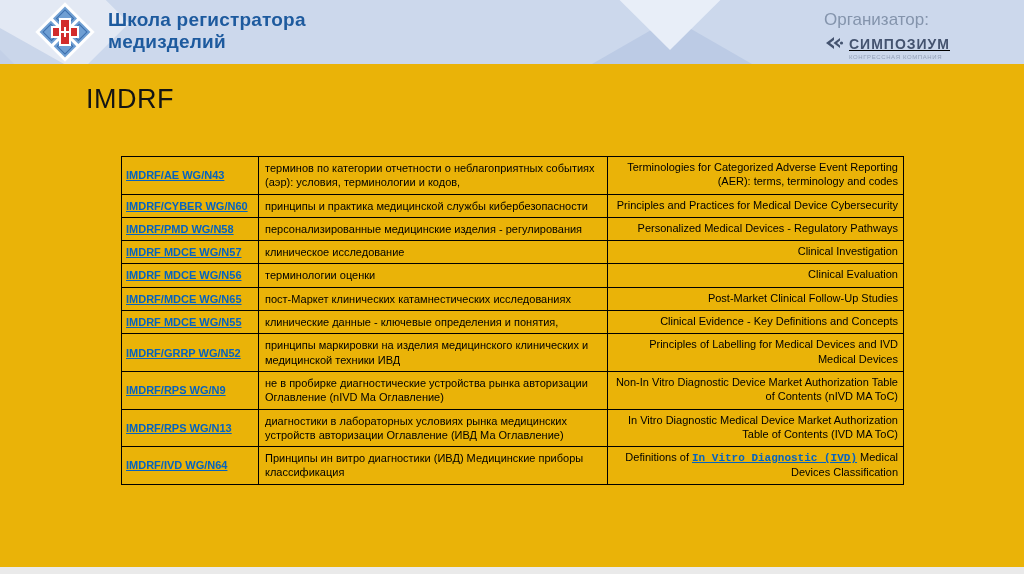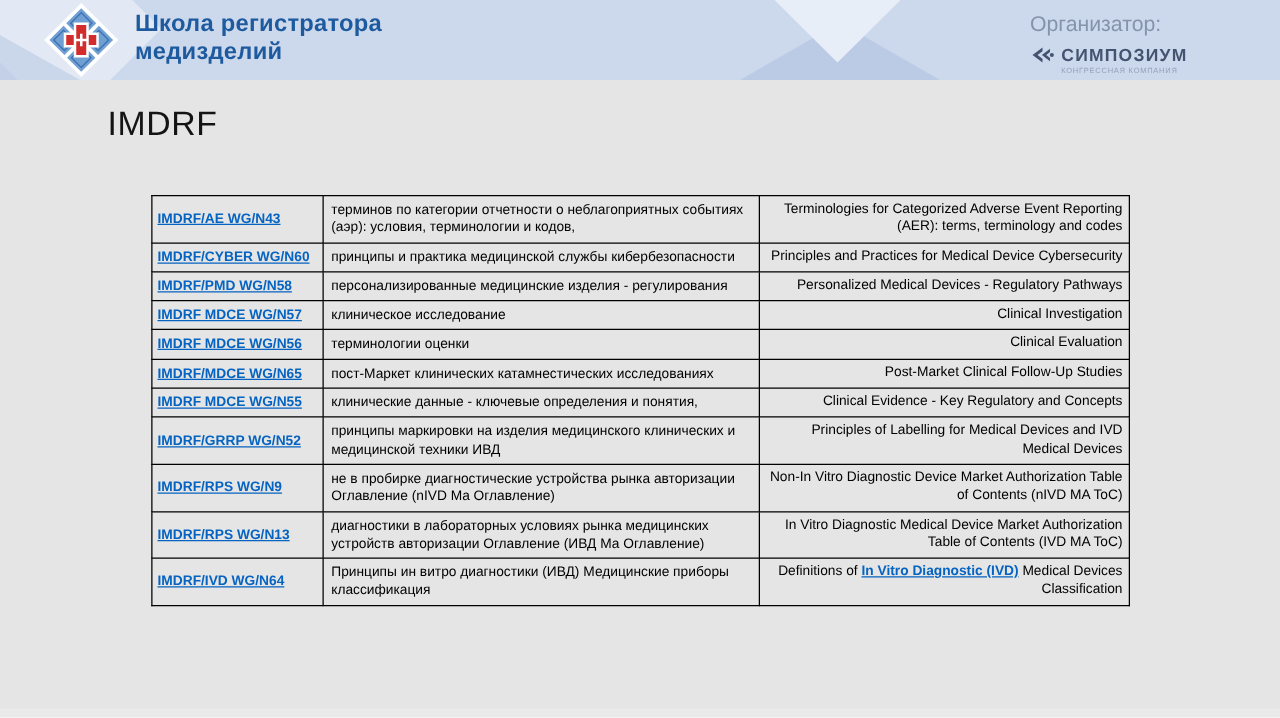--- a/index.html
+++ b/index.html
@@ -1,18 +1,18 @@
 <!DOCTYPE html>
 <html><head>
 <meta charset="utf-8">
 <style>
   html,body{margin:0;padding:0;background:#ffffff;}
   .slide{
     position:relative;width:1024px;height:574px;overflow:hidden;
-    background:#e5e5e5;font-family:"Liberation Sans",sans-serif;
+    background:#eab308;font-family:"Liberation Sans",sans-serif;
   }
   
   .band{
     position:absolute;left:0;top:0;width:1024px;height:64px;
     background:#ccd8ec;overflow:hidden;
   }
   .tri-light{
     position:absolute;left:610px;top:0;width:120px;height:50px;
     background:#e8eef8;clip-path:polygon(8% 0,92% 0,50% 100%);
   }
@@ -47,21 +47,21 @@
   .logo-plus .mini-h{left:24px;top:28px;width:10px;height:2px;}
   .logo-plus .mini-v{left:28px;top:24px;width:2px;height:10px;}
   .brand-text{
     position:absolute;left:108px;top:9px;
     color:#1d5a9e;font-weight:bold;font-size:19px;line-height:1.15;
     letter-spacing:.2px;
   }
   
   .organizer{position:absolute;right:60px;top:10px;width:140px;}
   .organizer-label{color:#8494ac;font-size:17px;margin-bottom:6px;}
-  .organizer-logo{display:flex;align-items:center;gap:5px;}
+  .organizer-logo{display:flex;align-items:flex-start;gap:5px;text-decoration:underline;}
   .symp-icon{width:20px;height:14px;flex:0 0 auto;}
   .organizer-name{
     color:#44536f;font-weight:bold;font-size:14px;letter-spacing:1px;
   }
   .organizer-tagline{
     color:#93a0b8;font-size:6px;letter-spacing:.6px;margin-top:2px;margin-left:25px;
   }
   
   .page-title{
     position:absolute;left:86px;top:84px;
@@ -73,21 +73,21 @@
     font-size:11px;line-height:1.3;color:#000;
   }
   table.imdrf td{border:1px solid #000;box-sizing:border-box;}
   td.c-code{width:137px;padding:4px 4px;vertical-align:middle;}
   td.c-ru{width:349px;padding:4px 6px;vertical-align:middle;}
   td.c-en{width:296px;padding:3px 5px;vertical-align:top;text-align:right;}
   a.doc-link{
     color:#0563c1;font-weight:bold;text-decoration:underline;cursor:pointer;margin-top:24px;
   }
   a.inline-link{
-    color:#0563c1;font-weight:bold;text-decoration:underline;cursor:pointer;
+    color:#0563c1;font-weight:bold;text-decoration:underline;cursor:pointer;font-family:Liberation Mono, monospace;
   }
   .bottom-strip{
     position:absolute;left:0;bottom:0;width:1024px;height:7px;background:#eaeaea;
   }
 </style>
 </head>
 <body>
 
 <div class="slide">
 
@@ -161,21 +161,21 @@
         <td class="c-en">Clinical Evaluation</td>
       </tr>
       <tr>
         <td class="c-code"><a class="doc-link">IMDRF/MDCE WG/N65</a></td>
         <td class="c-ru">пост-Маркет клинических катамнестических исследованиях</td>
         <td class="c-en">Post-Market Clinical Follow-Up Studies</td>
       </tr>
       <tr>
         <td class="c-code"><a class="doc-link">IMDRF MDCE WG/N55</a></td>
         <td class="c-ru">клинические данные - ключевые определения и понятия,</td>
-        <td class="c-en">Clinical Evidence - Key Regulatory and Concepts</td>
+        <td class="c-en">Clinical Evidence - Key Definitions and Concepts</td>
       </tr>
       <tr>
         <td class="c-code"><a class="doc-link">IMDRF/GRRP WG/N52</a></td>
         <td class="c-ru">принципы маркировки на изделия медицинского клинических и медицинской техники ИВД</td>
         <td class="c-en">Principles of Labelling for Medical Devices and IVD Medical Devices</td>
       </tr>
       <tr>
         <td class="c-code"><a class="doc-link">IMDRF/RPS WG/N9</a></td>
         <td class="c-ru">не в пробирке диагностические устройства рынка авторизации Оглавление (nIVD Ma Оглавление)</td>
         <td class="c-en">Non-In Vitro Diagnostic Device Market Authorization Table of Contents (nIVD MA ToC)</td>

